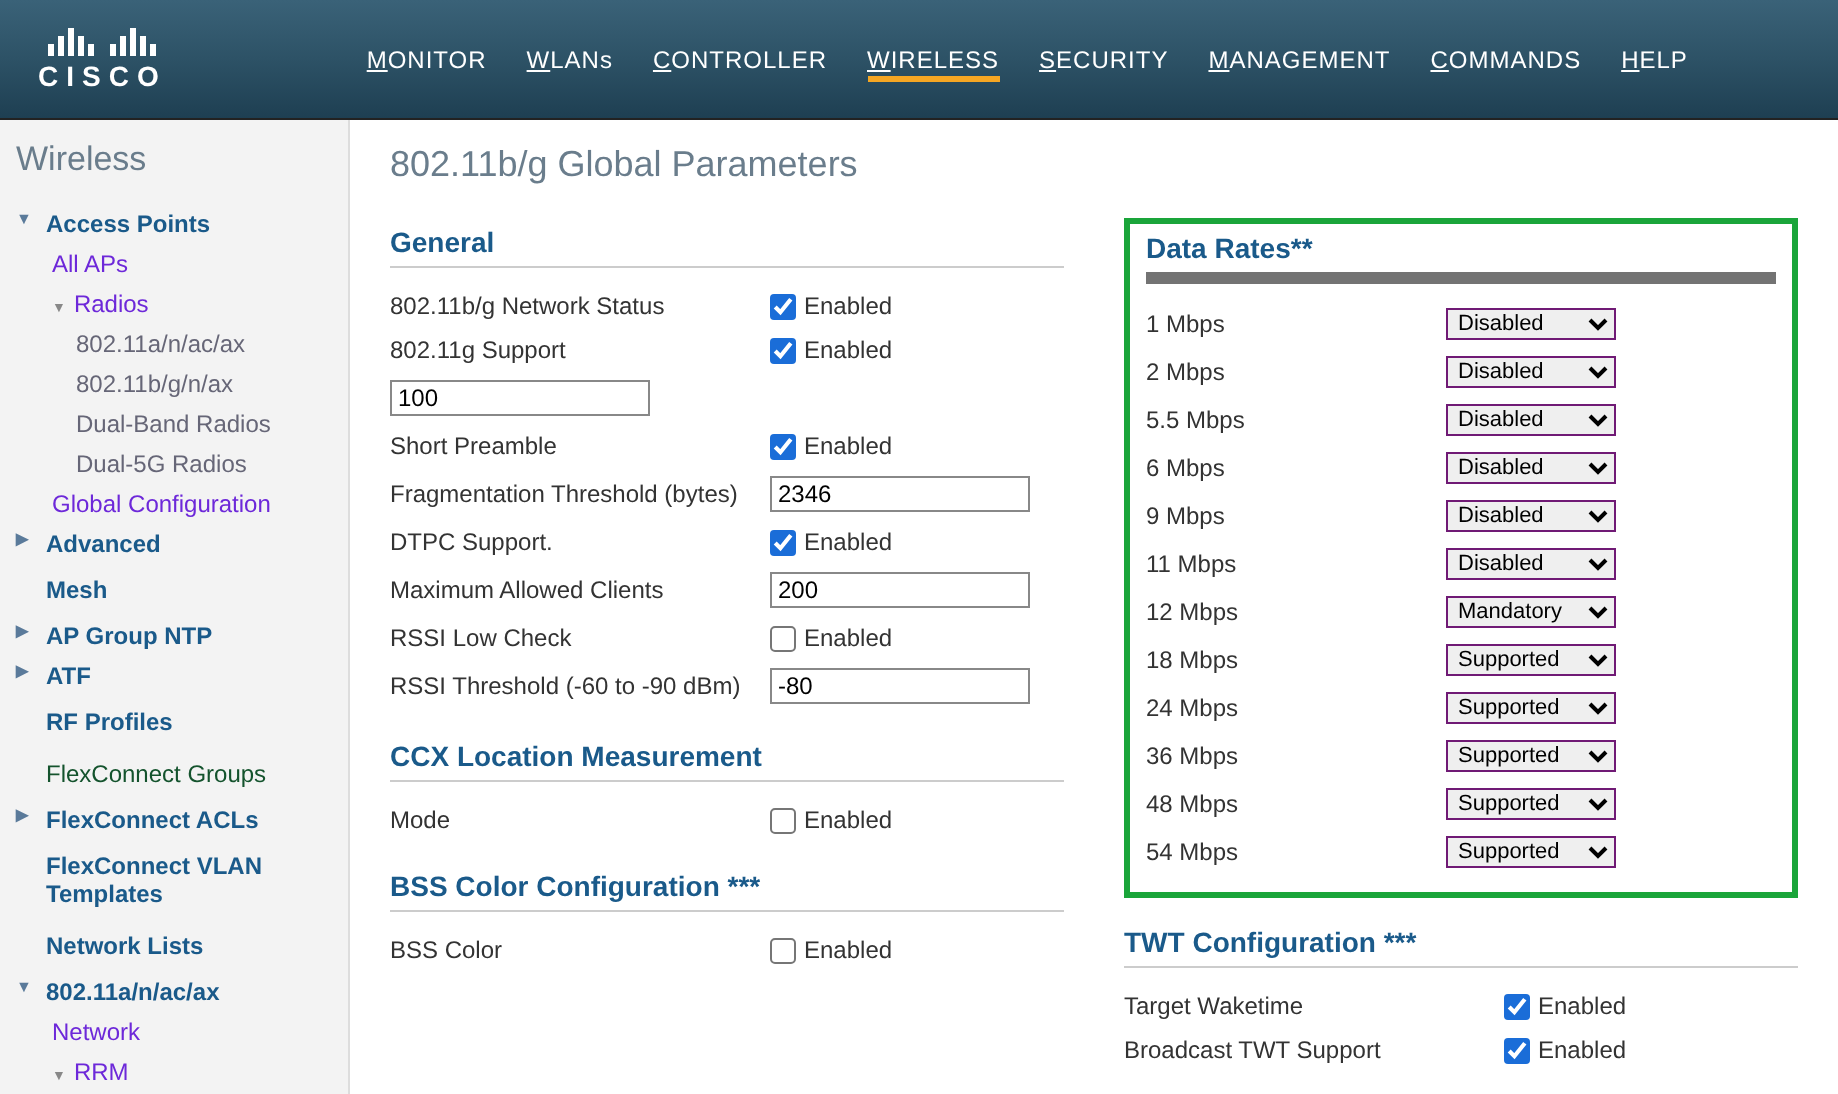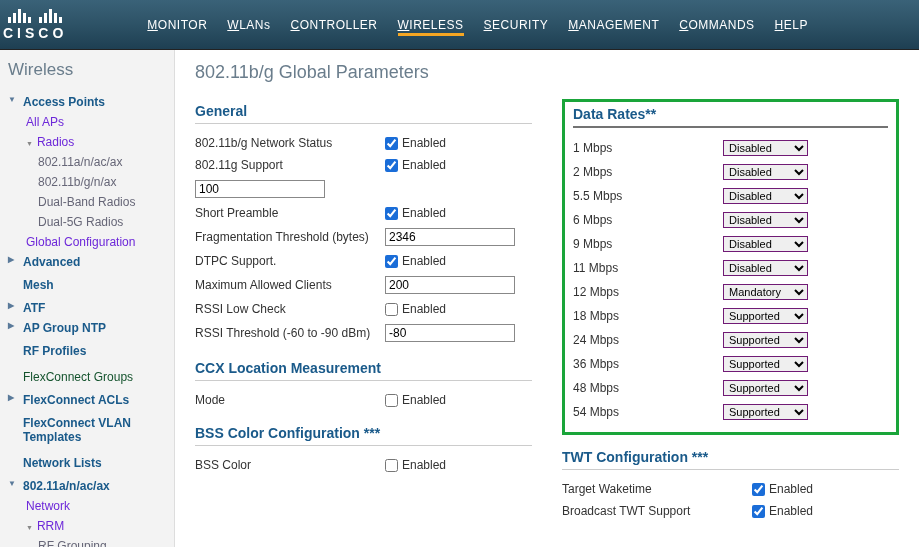--- a/index.html
+++ b/index.html
@@ -1,25 +1,26 @@
 <!DOCTYPE html>
 <html><head>
 <meta charset="utf-8">
 <style>
   * { box-sizing: border-box; margin: 0; padding: 0; }
   body { font-family: Arial, Helvetica, sans-serif; font-size: 12px; color: #333; background: #fff; width: 919px; }
   
   
   .header {
     background: linear-gradient(to bottom, #3a6278 0%, #2d5266 50%, #1e3f52 100%);
-    height: 50px;
+    height: 60px;
     display: flex;
     align-items: center;
-    padding: 0 3px;
+    padding: 0 19px;
     border-bottom: 1px solid #222;
+    gap: 20px;
   }
   .logo { display: flex; flex-direction: column; align-items: center; color: #fff; margin-right: 40px; }
   .logo-bars { display: flex; gap: 2px; margin-bottom: 2px; align-items: flex-end; }
   .logo-bars span { display: inline-block; width: 3px; background: #fff; }
   .logo-text { font-weight: bold; letter-spacing: 4px; font-size: 14px; }
   
   .nav { display: flex; gap: 20px; margin-left: 40px; }
   .nav a { color: #fff; text-decoration: none; font-size: 12px; letter-spacing: 0.5px; padding: 4px 0; }
   .nav a span.ul { text-decoration: underline; }
   .nav a.active { border-bottom: 3px solid #f5a623; padding-bottom: 1px; }
@@ -47,21 +48,21 @@
   
   .row { display: flex; align-items: center; padding: 4px 0; }
   .row .label { width: 190px; font-size: 12px; color: #333; }
   .row .control { flex: 1; display: flex; align-items: center; gap: 4px; }
   .row input[type="text"] { width: 130px; border: 1px solid #888; padding: 1px 3px; font-size: 12px; }
   .row input[type="checkbox"] { accent-color: #1a6dd8; width:13px; height:13px; }
   .row .cb-label { font-size:12px; }
   .row select { border: 1px solid #701a75; font-size: 11px; padding: 0 1px; background: #efefef; width: 85px; }
   
   .data-rates-box { border: 3px solid #1aa53a; padding: 2px 8px 8px 8px; margin-top: -2px; }
-  .data-rates-box .section-title { border-bottom: 2px solid #737373; }
+  .data-rates-box .section-title { border-bottom: 6px solid #737373; }
   .data-rates-box .row .label { width: 150px; }
   
   .twt .row .label { width: 190px; }
 </style>
 </head>
 <body>
 
 <div class="header">
   <div class="logo">
     <div class="logo-bars">
@@ -103,24 +104,24 @@
         <li class="sub2"><span>802.11a/n/ac/ax</span></li>
         <li class="sub2"><span>802.11b/g/n/ax</span></li>
         <li class="sub2"><span>Dual-Band Radios</span></li>
         <li class="sub2"><span>Dual-5G Radios</span></li>
         <li class="sub"><span>Global Configuration</span></li>
         <li class="top collapsed link">
           <span>Advanced</span>
         </li>
         <li class="link" style="padding-left: 15px; display: block; font-weight: bold; color: rgb(26, 90, 138); padding-top: 6px; padding-bottom: 6px;"><span>Mesh</span></li>
         <li class="top collapsed link">
+          <span>AP Group NTP</span>
+        </li>
+        <li class="top collapsed link">
           <span>ATF</span>
-        </li>
-        <li class="top collapsed link">
-          <span>AP Group NTP</span>
         </li>
         <li class="link" style="padding-left: 15px; display: block; font-weight: bold; color: rgb(26, 90, 138); padding-top: 6px; padding-bottom: 6px;"><span>RF Profiles</span></li>
         <li class="link" style="padding-left: 15px; display: block; font-weight: normal; color: #14532d; padding-top: 6px; padding-bottom: 6px;"><span>FlexConnect Groups</span></li>
         <li class="top collapsed link">
           <span>FlexConnect ACLs</span>
         </li>
         <li class="link" style="padding-left: 15px; display: block; font-weight: bold; color: rgb(26, 90, 138); padding-top: 6px; padding-bottom: 6px;"><span>FlexConnect VLAN Templates</span></li>
         <li class="link" style="padding-left: 15px; display: block; font-weight: bold; color: rgb(26, 90, 138); padding-top: 6px; padding-bottom: 6px;"><span>Network Lists</span></li>
         <li class="top link">
           <span>802.11a/n/ac/ax</span>

